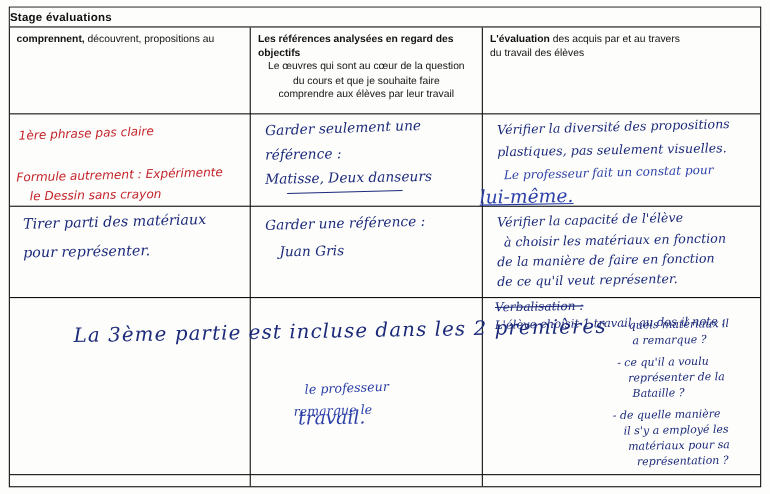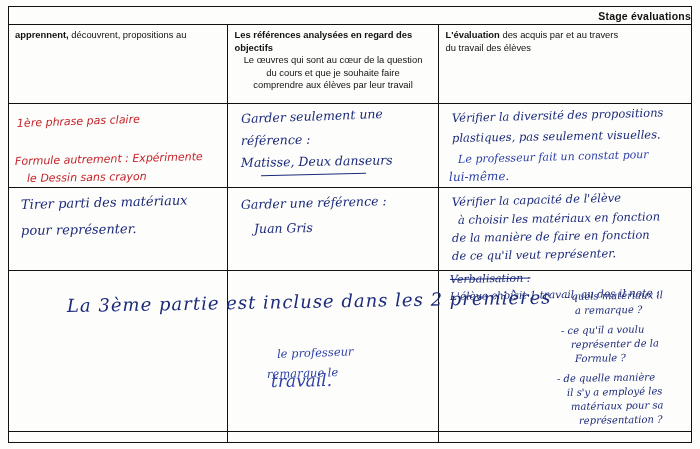--- a/index.html
+++ b/index.html
@@ -30,21 +30,21 @@
   }
   .title-row {
     position: absolute;
     left: 0; top: 0;
     width: 100%;
     height: 18px;
     border-bottom: 1.5px solid #111;
     box-sizing: border-box;
     display: flex;
     align-items: center;
-    justify-content: flex-end;
+    justify-content: flex-start;
     background: #fdfdfb;
   }
   .title-row .t {
     font-size: 10.5px;
     font-weight: bold;
     color: #111;
     letter-spacing: 0.2px;
   }
   
   .vsep {
@@ -120,21 +120,21 @@
 
     <div class="vsep c1"></div>
     <div class="vsep c2"></div>
     <div class="hsep h1"></div>
     <div class="hsep h2"></div>
     <div class="hsep h3"></div>
     <div class="hsep h4"></div>
 
     <div class="col hc1 hdr">
       <div>
-        <b>apprennent,</b>
+        <b>comprennent,</b>
         <span>découvrent, propositions au</span>
       </div>
     </div>
 
     <div class="col hc3 hdr">
       <div>
         <b>L'évaluation</b>
         <span>des acquis par et au travers</span>
       </div>
       <div><span>du travail des élèves</span></div>
@@ -155,21 +155,21 @@
     <div class="hw hw-dblue script" style="left:232px; top:104px; font-size:12.5px; transform:rotate(-2deg);">Garder seulement une</div>
     <div class="hw hw-dblue script" style="left:232px; top:126px; font-size:12.5px; transform:rotate(-1deg);">référence :</div>
     <div class="hw hw-dblue script" style="left:232px; top:148px; font-size:12.5px; transform:rotate(-1deg);">
       <span>Matisse, Deux danseurs</span>
     </div>
     <div style="position:absolute; left:252px; top:167px; width:105px; height:0; border-top:1px solid #1c2a7a; transform:rotate(-1.5deg);"></div>
 
     <div class="hw hw-dblue script" style="left:443px; top:104px; font-size:11.5px; transform:rotate(-1.5deg);">Vérifier la diversité des propositions</div>
     <div class="hw hw-dblue script" style="left:443px; top:124px; font-size:11.5px; transform:rotate(-1deg);">plastiques, pas seulement visuelles.</div>
     <div class="hw hw-blue script" style="left:449px; top:146px; font-size:11px; transform:rotate(-1.5deg);">Le professeur fait un constat pour</div>
-    <div class="hw hw-blue script" style="left:440px; top:163px; font-size:12px; transform:rotate(-1deg);">lui-même.</div>
+    <div class="hw hw-blue script" style="left:427px; top:163px; font-size:17px; transform:rotate(-1deg);text-decoration:underline;">lui-même.</div>
 
     <div class="hw hw-dblue script" style="left:12px; top:190px; font-size:13px; transform:rotate(-1.5deg);">Tirer parti des matériaux</div>
     <div class="hw hw-dblue script" style="left:12px; top:216px; font-size:13px; transform:rotate(-1deg);">pour représenter.</div>
 
     <div class="hw hw-dblue script" style="left:232px; top:190px; font-size:12.5px; transform:rotate(-1.5deg);">Garder une référence :</div>
     <div class="hw hw-dblue script" style="left:245px; top:214px; font-size:12.5px; transform:rotate(-1deg);">Juan Gris</div>
 
     <div class="hw hw-dblue script" style="left:443px; top:188px; font-size:11.5px; transform:rotate(-1.5deg);">Vérifier la capacité de l'élève</div>
     <div class="hw hw-dblue script" style="left:449px; top:206px; font-size:11.5px; transform:rotate(-1deg);">à choisir les matériaux en fonction</div>
     <div class="hw hw-dblue script" style="left:443px; top:224px; font-size:11.5px; transform:rotate(-1deg);">de la manière de faire en fonction</div>
@@ -182,21 +182,21 @@
     <div class="hw hw-blue script" style="left:262px; top:364px; font-size:17px; transform:rotate(-1deg);">travail.</div>
 
     <div class="hw hw-dblue script strike" style="left:441px; top:266px; font-size:11px; transform:rotate(-1deg);">Verbalisation :</div>
     <div class="hw hw-dblue script" style="left:441px; top:283px; font-size:10.5px; transform:rotate(-1deg);">L'élève choisit 1 travail, au dos il note :</div>
 
     <div class="hw hw-dblue script" style="left:556px; top:284px; font-size:10px; transform:rotate(-1deg);">- quels matériaux il</div>
     <div class="hw hw-dblue script" style="left:566px; top:298px; font-size:10px; transform:rotate(-1deg);">a remarque ?</div>
 
     <div class="hw hw-dblue script" style="left:552px; top:318px; font-size:10px; transform:rotate(-1deg);">- ce qu'il a voulu</div>
     <div class="hw hw-dblue script" style="left:562px; top:332px; font-size:10px; transform:rotate(-1deg);">représenter de la</div>
-    <div class="hw hw-dblue script" style="left:566px; top:346px; font-size:10px; transform:rotate(-1deg);">Formule ?</div>
+    <div class="hw hw-dblue script" style="left:566px; top:346px; font-size:10px; transform:rotate(-1deg);">Bataille ?</div>
 
     <div class="hw hw-dblue script" style="left:548px; top:366px; font-size:10px; transform:rotate(-1deg);">- de quelle manière</div>
     <div class="hw hw-dblue script" style="left:558px; top:380px; font-size:10px; transform:rotate(-1deg);">il s'y a employé les</div>
     <div class="hw hw-dblue script" style="left:562px; top:394px; font-size:10px; transform:rotate(-1deg);">matériaux pour sa</div>
     <div class="hw hw-dblue script" style="left:570px; top:408px; font-size:10px; transform:rotate(-1deg);">représentation ?</div>
 
   </div>
 </div>
 
 </body></html>

